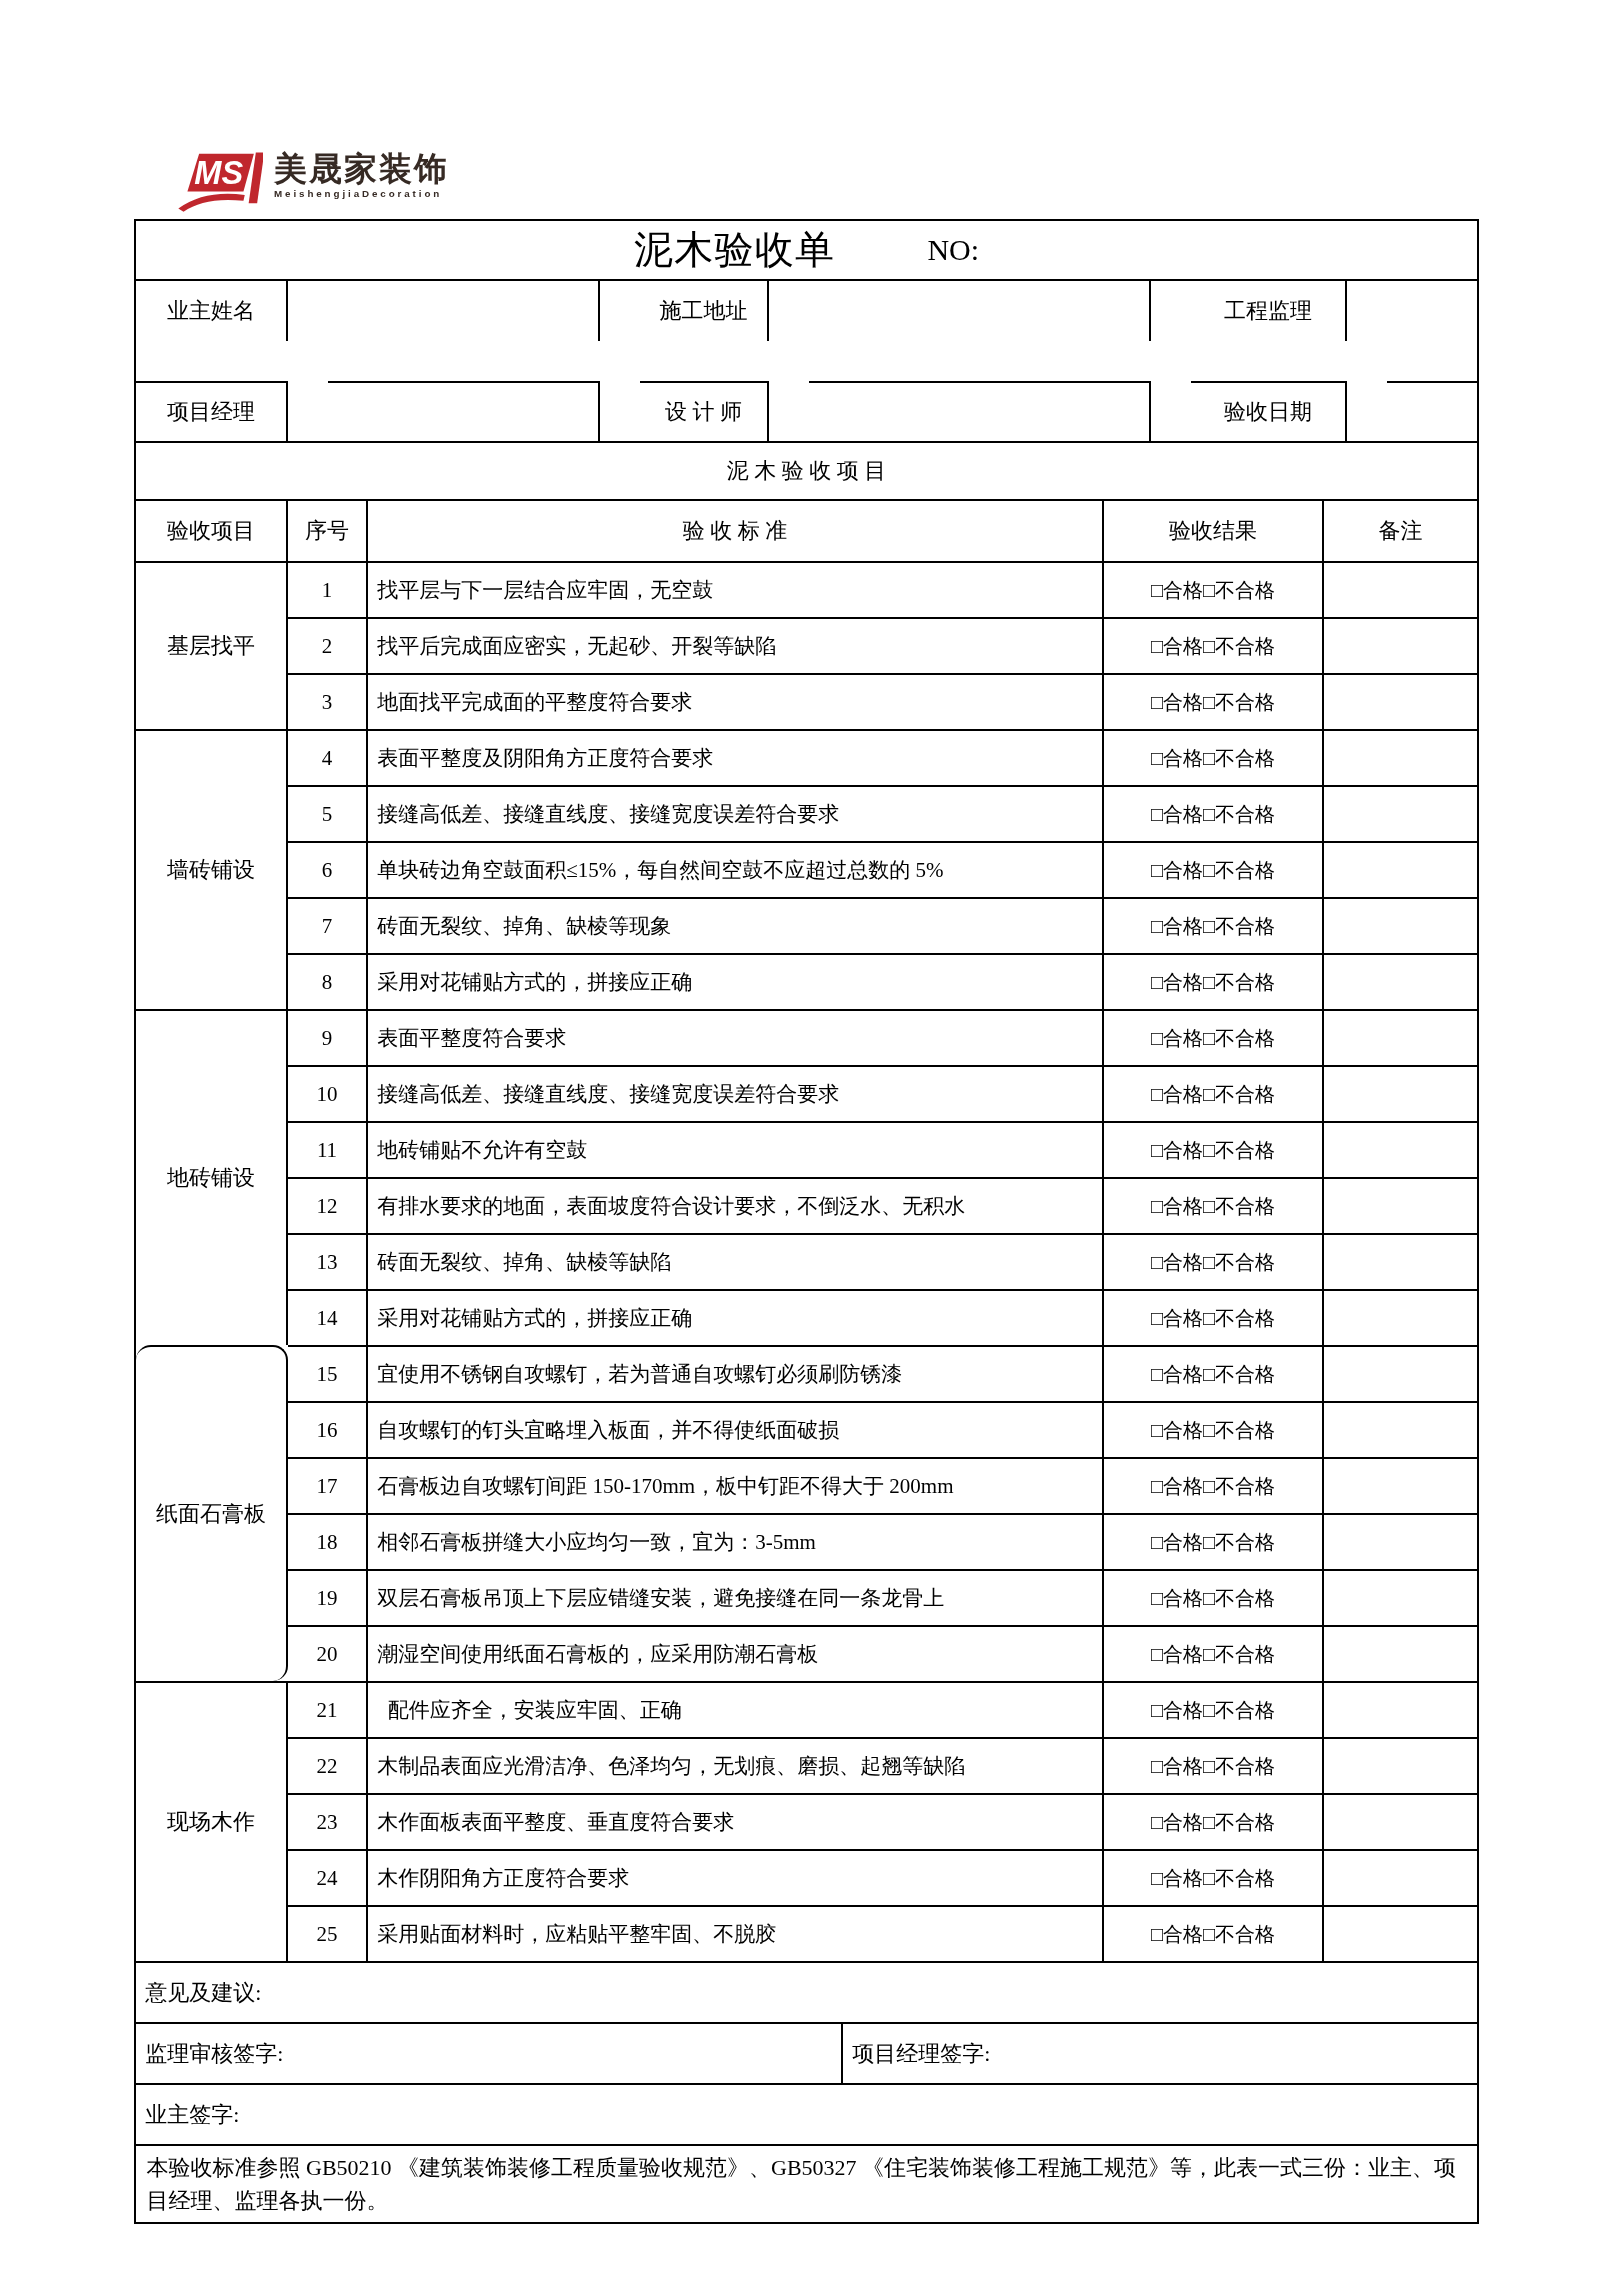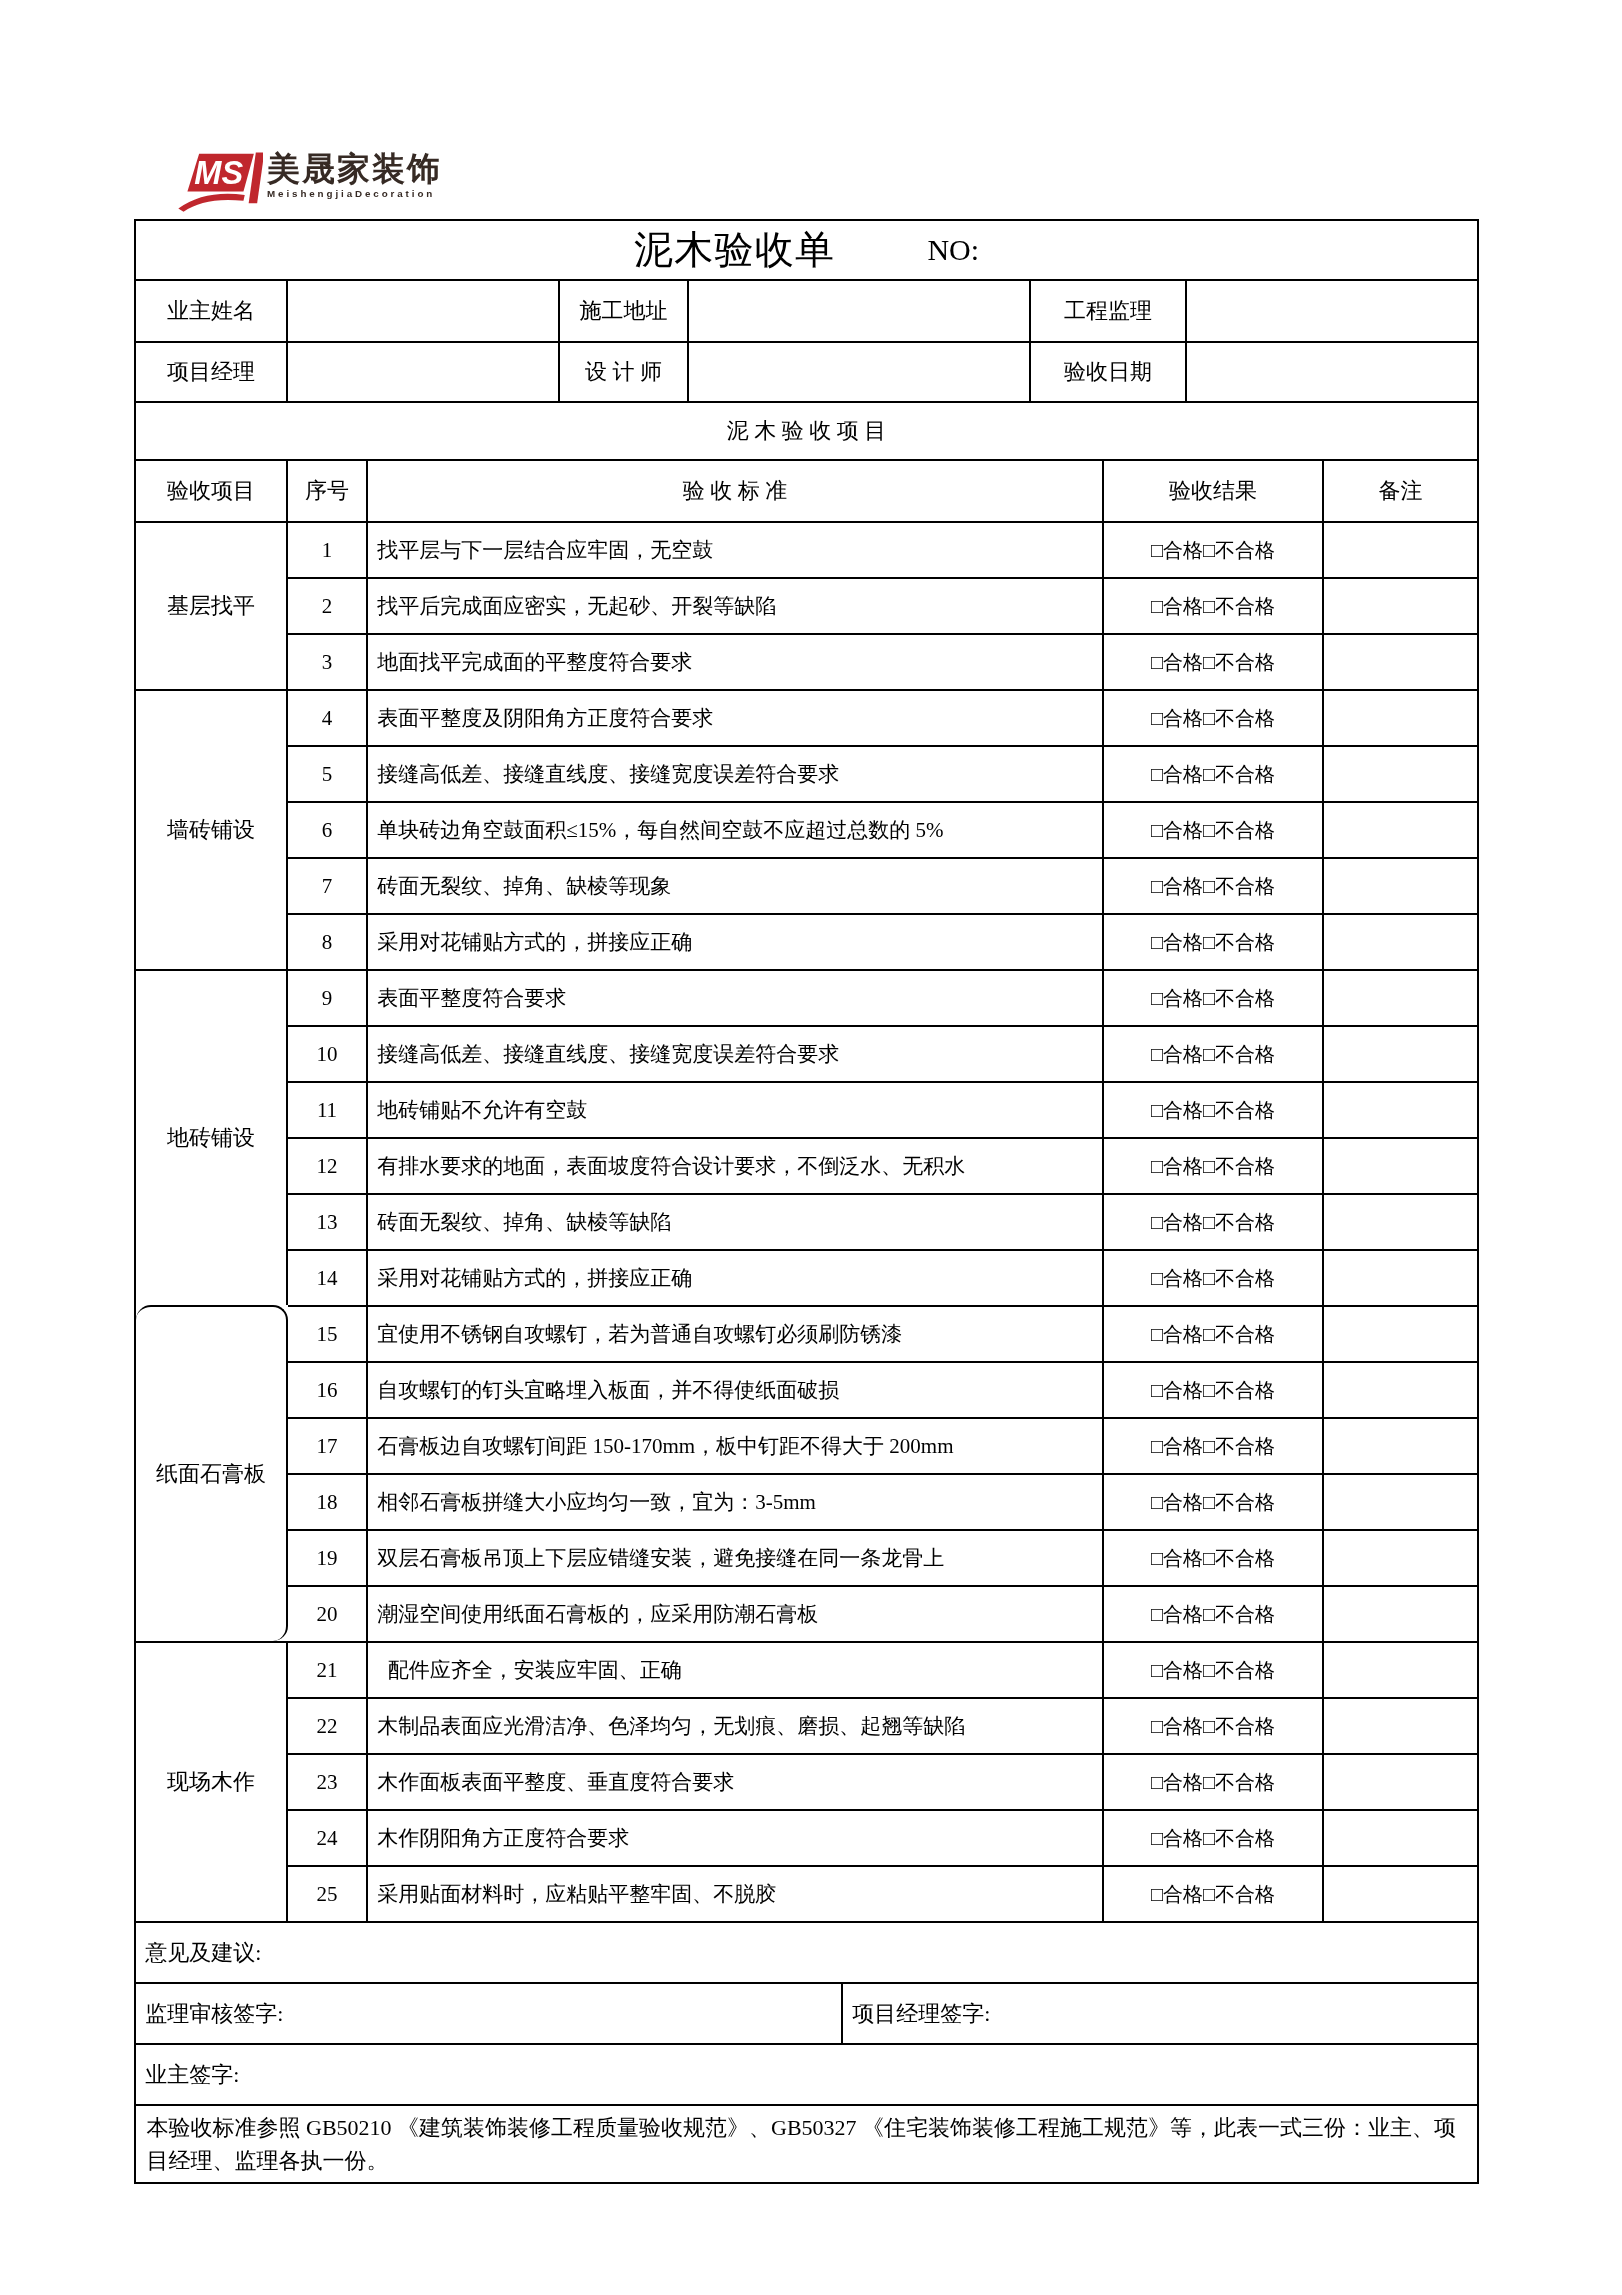--- a/index.html
+++ b/index.html
@@ -2,37 +2,37 @@
 <html style="font-size:10.5px"><head>
 <meta charset="utf-8">
 <style>
   html,body{margin:0;padding:0;}
   body{
     width:1623px;height:2295px;position:relative;background:#fff;color:#000;
     font-family:"Liberation Serif","DejaVu Serif",serif;
     -webkit-font-smoothing:antialiased;
   }
   
-  .logo{position:absolute;left:177px;top:151px;display:flex;align-items:flex-start;gap:4px;}
+  .logo{position:absolute;left:177px;top:151px;display:flex;align-items:flex-start;gap:11px;}
   .logo-text{display:flex;flex-direction:column;}
   .logo-cn{font-family:"Liberation Sans","DejaVu Sans",sans-serif;font-weight:700;font-size:33px;line-height:35px;letter-spacing:2px;color:#362a24;}
   .logo-en{font-family:"Liberation Sans","DejaVu Sans",sans-serif;font-weight:700;font-size:9.8px;letter-spacing:2.9px;color:#362a24;margin-top:2px;}
   
   .sheet{
     position:absolute;left:134px;top:219px;width:1345px;box-sizing:border-box;
     border:2.6px solid #000;background:#fff;
   }
   .sec{border-top:2.6px solid #000;}
   .sec:first-child{border-top:none;}
   
   .title-row{height:58px;display:flex;align-items:center;justify-content:center;gap:92px;}
   .sheet-title{font-size:39px;letter-spacing:1.3px;font-weight:500;}
   .no-label{font-size:30px;}
   
-  .info-grid{display:grid;grid-template-columns:152px 272px 129px 342px 156px 1fr;grid-auto-rows:60px;}
+  .info-grid{display:grid;grid-template-columns:152px 272px 129px 342px 156px 1fr;grid-auto-rows:60px;gap:40px;}
   .info-cell{border-right:2px solid #000;display:flex;align-items:center;justify-content:center;font-size:22px;box-sizing:border-box;}
   .info-cell.last{border-right:none;}
   .info-cell.r2{border-top:2.6px solid #000;}
   
   .section-title{height:56px;display:flex;align-items:center;justify-content:center;font-size:22px;}
   
   .items-grid{display:grid;grid-template-columns:152px 80px 736px 220px 1fr;grid-template-rows:60px repeat(25,56px);}
   .ig-cell{border-right:2px solid #000;border-top:2.6px solid #000;display:flex;align-items:center;box-sizing:border-box;justify-content:center;font-size:21px;}
   .ig-cell.hdr{border-top:none;font-size:22px;}
   .ig-cell.col-last{border-right:none;}

